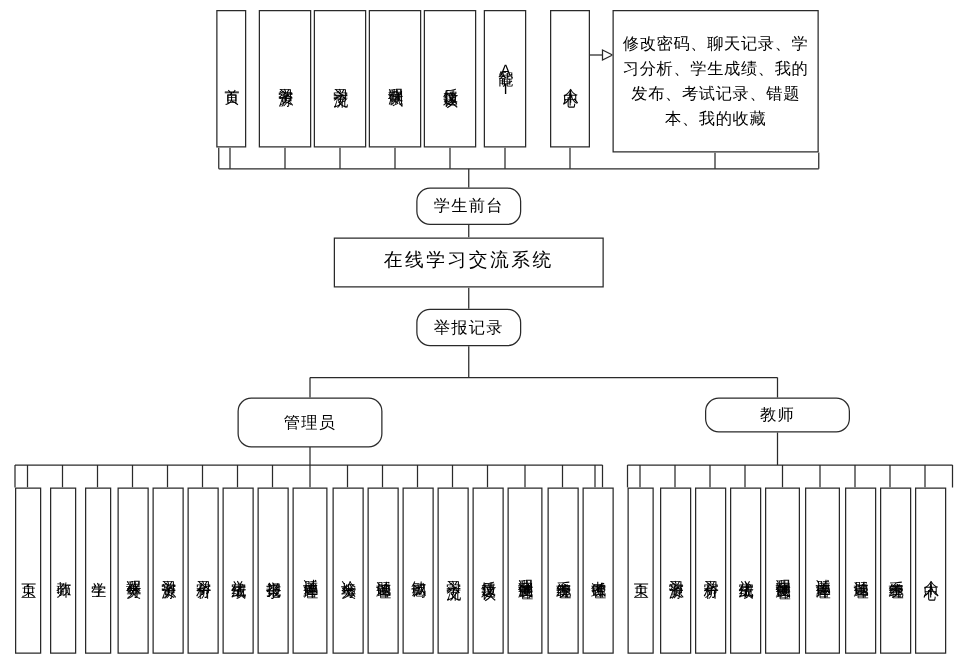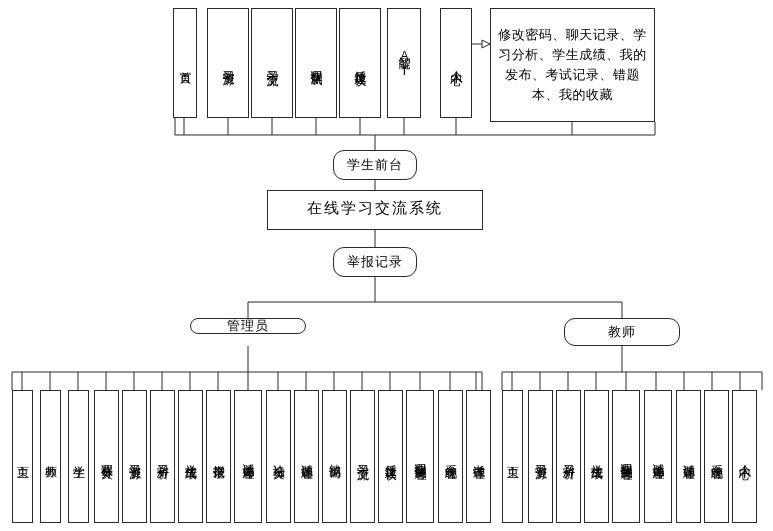--- a/index.html
+++ b/index.html
@@ -183,21 +183,21 @@
   </div>
 
   <div class="node center-node" style="left:267px; top:190px; width:216px; height:40px;font-family:Liberation Mono, monospace;">
     <span>在线学习交流系统</span>
   </div>
 
   <div class="node mid-node" style="left:333px; top:247px; width:84px; height:30px;">
     <span>举报记录</span>
   </div>
 
-  <div class="node mid-node" style="left:190px; top:318px; width:116px; height:16px;">
+  <div class="node mid-node" style="left:190px; top:318px; width:116px; height:40px;">
     <span>管理员</span>
   </div>
 
   <div class="node mid-node" style="left:564px; top:318px; width:116px; height:28px;">
     <span>教师</span>
   </div>
 
   <div class="node" style="left:12px; top:390px; width:21px; height:133px;">
     <span class="vert">主页</span>
   </div>

